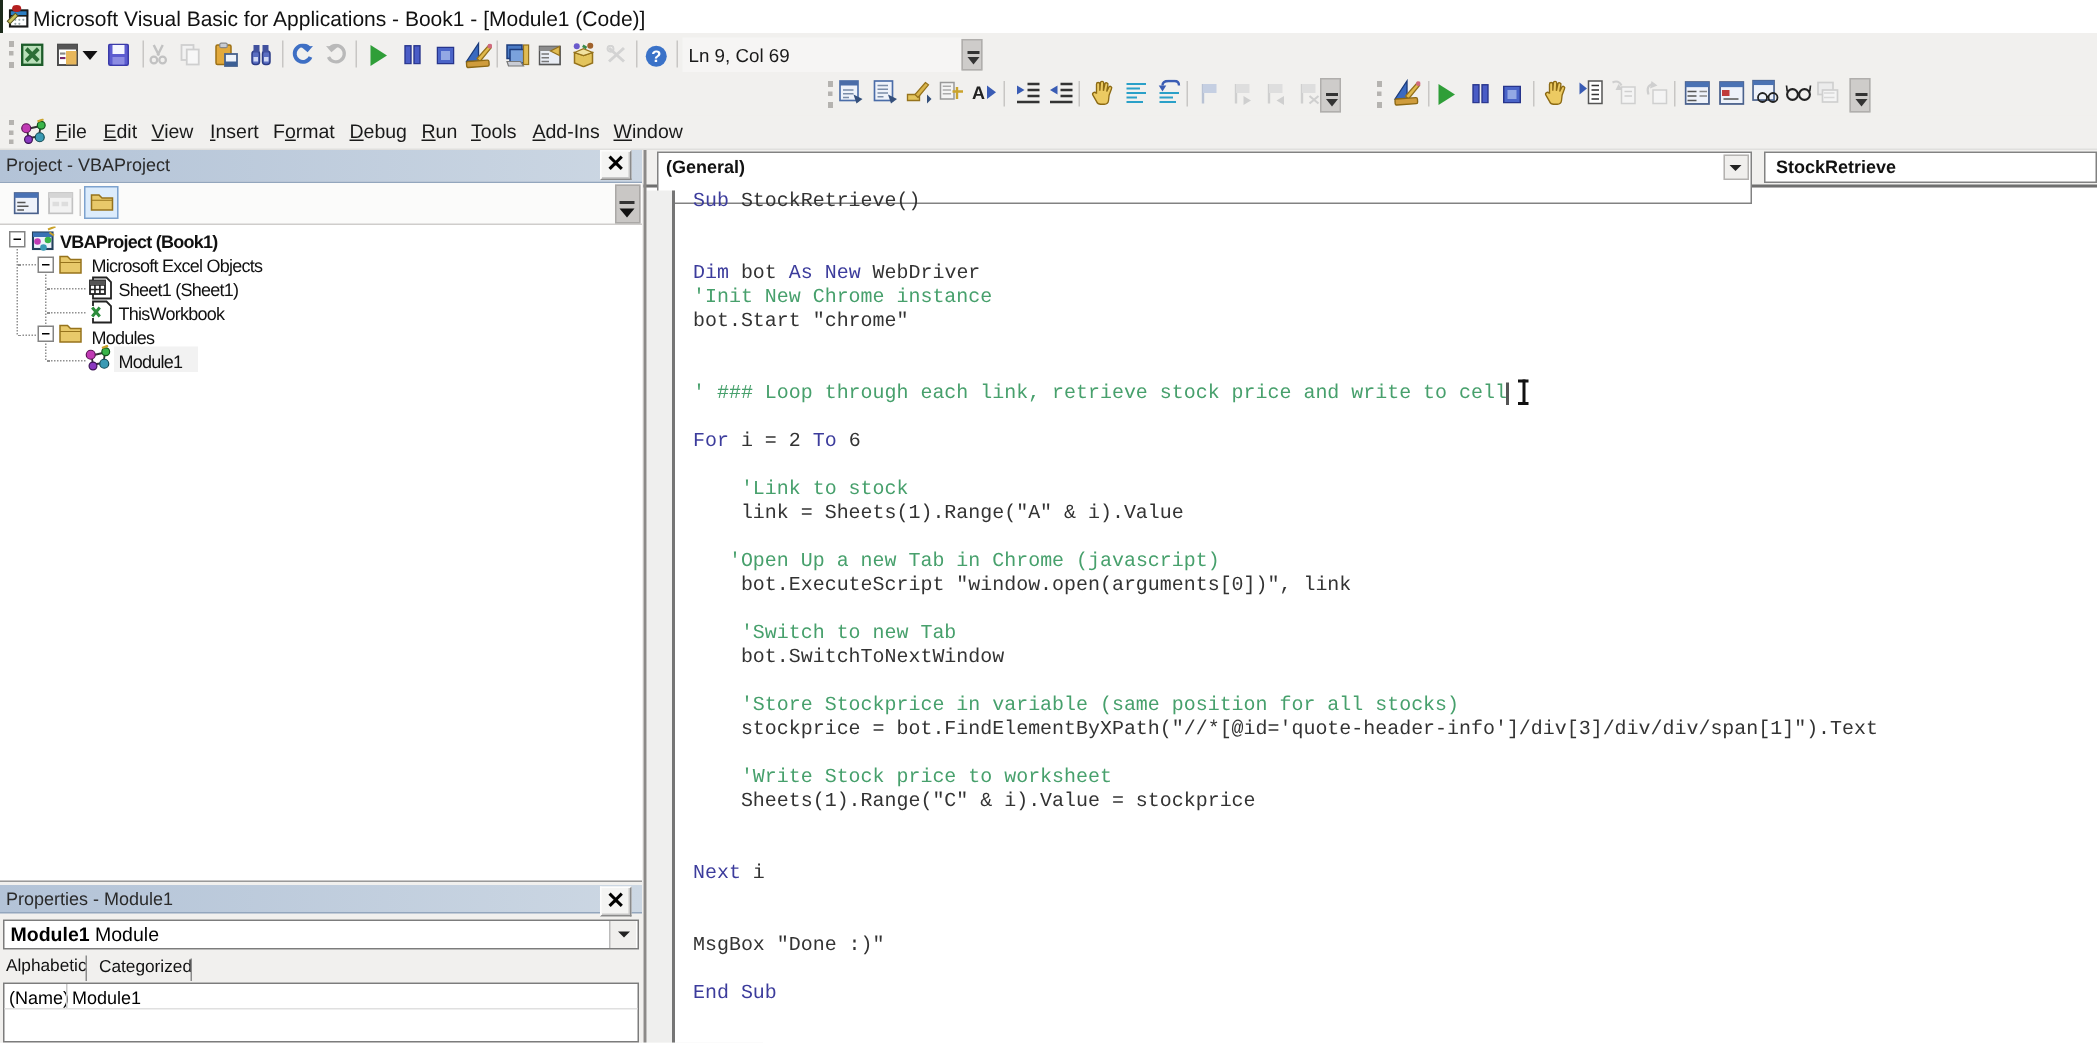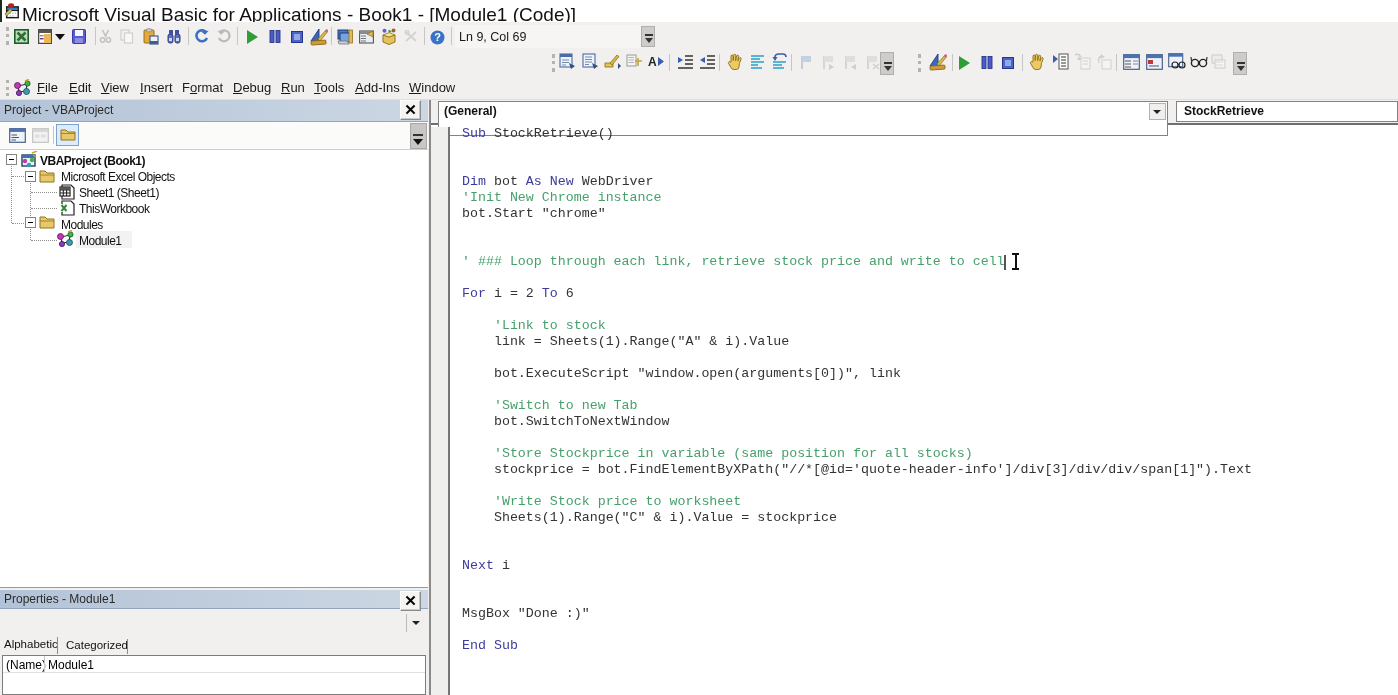--- a/index.html
+++ b/index.html
@@ -2,21 +2,21 @@
 <html><head>
 <meta charset="utf-8">
 <style>
 * { margin:0; padding:0; box-sizing:border-box; }
 html,body { width:1398px; height:695px; overflow:hidden; }
 body { font-family:"Liberation Sans", sans-serif; background:#fff; }
 #root { position:absolute; top:0; left:0; width:1398px; height:695px; background:#f0efed; }
 .abs { position:absolute; }
 
 #titlebar { left:0; top:0; width:1398px; height:22px; background:#ffffff; }
-#titletext { left:22px; top:4px; font-size:19px; color:#111; }
+#titletext { left:22px; top:4px; font-size:14px; color:#111; }
 
 #tb1 { left:0; top:22px; width:1398px; height:28px; background:#f1f0ee; }
 #tb2 { left:0; top:50px; width:1398px; height:27px; background:#f1f0ee; }
 #menubar { left:0; top:77px; width:1398px; height:23px; background:#f1f0ee; border-bottom:1px solid #e0dfdd; }
 .menuitem { position:absolute; top:3px; font-size:13px; color:#1a1a1a; }
 .menuitem u { text-decoration:underline; }
 .sep { position:absolute; width:1px; background:#c8c6c4; }
 .dots { position:absolute; width:3px; border-left:3px dotted #b5b3b0; }
 .ov { position:absolute; width:14px; background:#ceccca; border:1px solid #b0aeac; }
 .ov:after { content:""; position:absolute; left:3px; bottom:3px; border-left:4px solid transparent; border-right:4px solid transparent; border-top:5px solid #333; }
@@ -411,20 +411,21 @@
   <div class="treetext" style="left:40px; top:154px; font-weight:bold;">VBAProject (Book1)</div>
   <div class="treetext" style="left:61px; top:170px;">Microsoft Excel Objects</div>
   <div class="treetext" style="left:79px; top:186px;">Sheet1 (Sheet1)</div>
   <div class="treetext" style="left:79px; top:202px;">ThisWorkbook</div>
   <div class="treetext" style="left:61px; top:218px;">Modules</div>
   <div class="treetext" style="left:79px; top:234px;">Module1</div>
 
   <div id="proppanel" class="abs"></div>
   <div id="propcaption" class="caption">Properties - Module1</div>
   <div class="closebox" style="left:400px; top:591px;">✕</div>
+  <div id="propcombo" class="abs"><b>Module1</b> Module</div>
   <div id="proparrow" class="abs"></div>
   <div class="abs" style="left:4px; top:638px; font-size:11.5px; color:#111;">Alphabetic</div>
   <div class="abs" style="left:57px; top:637px; width:1px; height:17px; background:#8c8c8c;"></div>
   <div class="abs" style="left:66px; top:639px; font-size:11.5px; color:#111;">Categorized</div>
   <div class="abs" style="left:127px; top:639px; width:1px; height:15px; background:#8c8c8c;"></div>
   <div id="propgrid" class="abs"></div>
   <div class="abs" style="left:6px; top:658px; font-size:12px;">(Name)</div>
   <div class="abs" style="left:48px; top:658px; font-size:12px;">Module1</div>
   <div class="abs" style="left:44px; top:656px; width:1px; height:16px; background:#c8c8c8;"></div>
   <div class="abs" style="left:3px; top:672px; width:422px; height:1px; background:#e0e0e0;"></div>
@@ -446,20 +447,21 @@
 bot.Start "chrome"
 
 
 <span class="c">' ### Loop through each link, retrieve stock price and write to cell</span>
 
 <span class="k">For</span> i = 2 <span class="k">To</span> 6
 
     <span class="c">'Link to stock</span>
     link = Sheets(1).Range("A" &amp; i).Value
 
+   <span class="c">'Open Up a new Tab in Chrome (javascript)</span>
     bot.ExecuteScript "window.open(arguments[0])", link
 
     <span class="c">'Switch to new Tab</span>
     bot.SwitchToNextWindow
 
     <span class="c">'Store Stockprice in variable (same position for all stocks)</span>
     stockprice = bot.FindElementByXPath("//*[@id='quote-header-info']/div[3]/div/div/span[1]").Text
 
     <span class="c">'Write Stock price to worksheet</span>
     Sheets(1).Range("C" &amp; i).Value = stockprice

